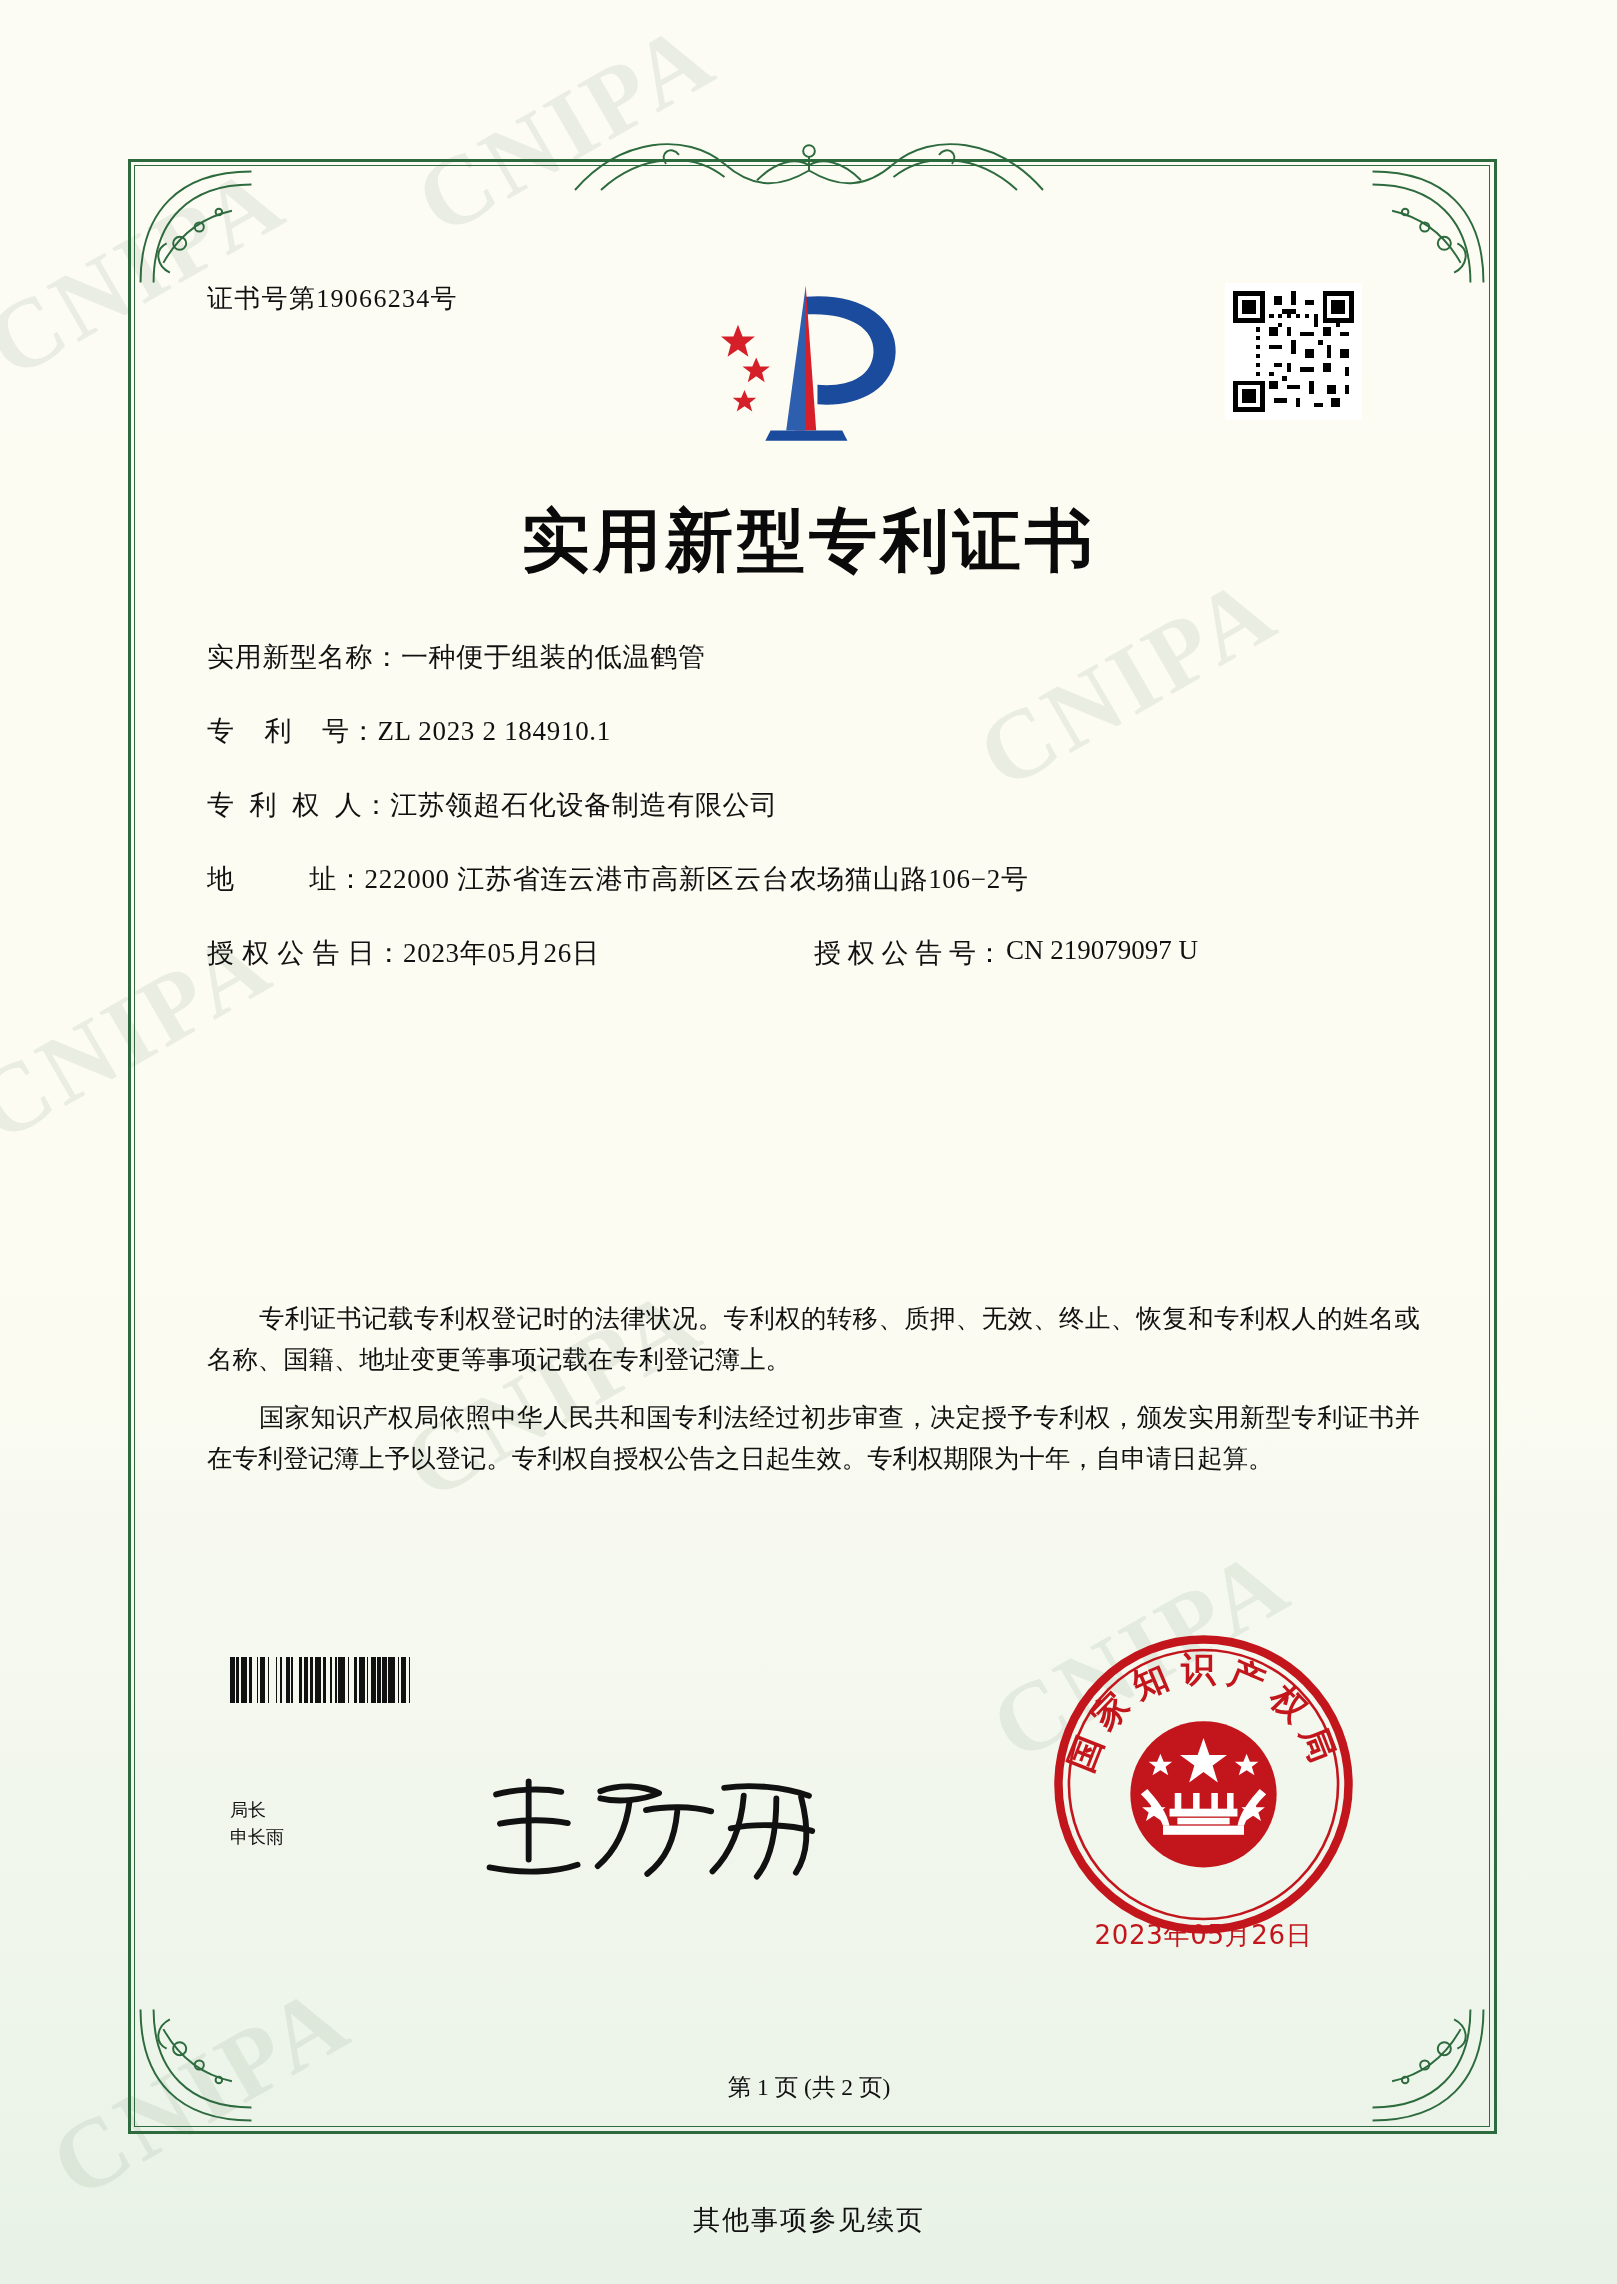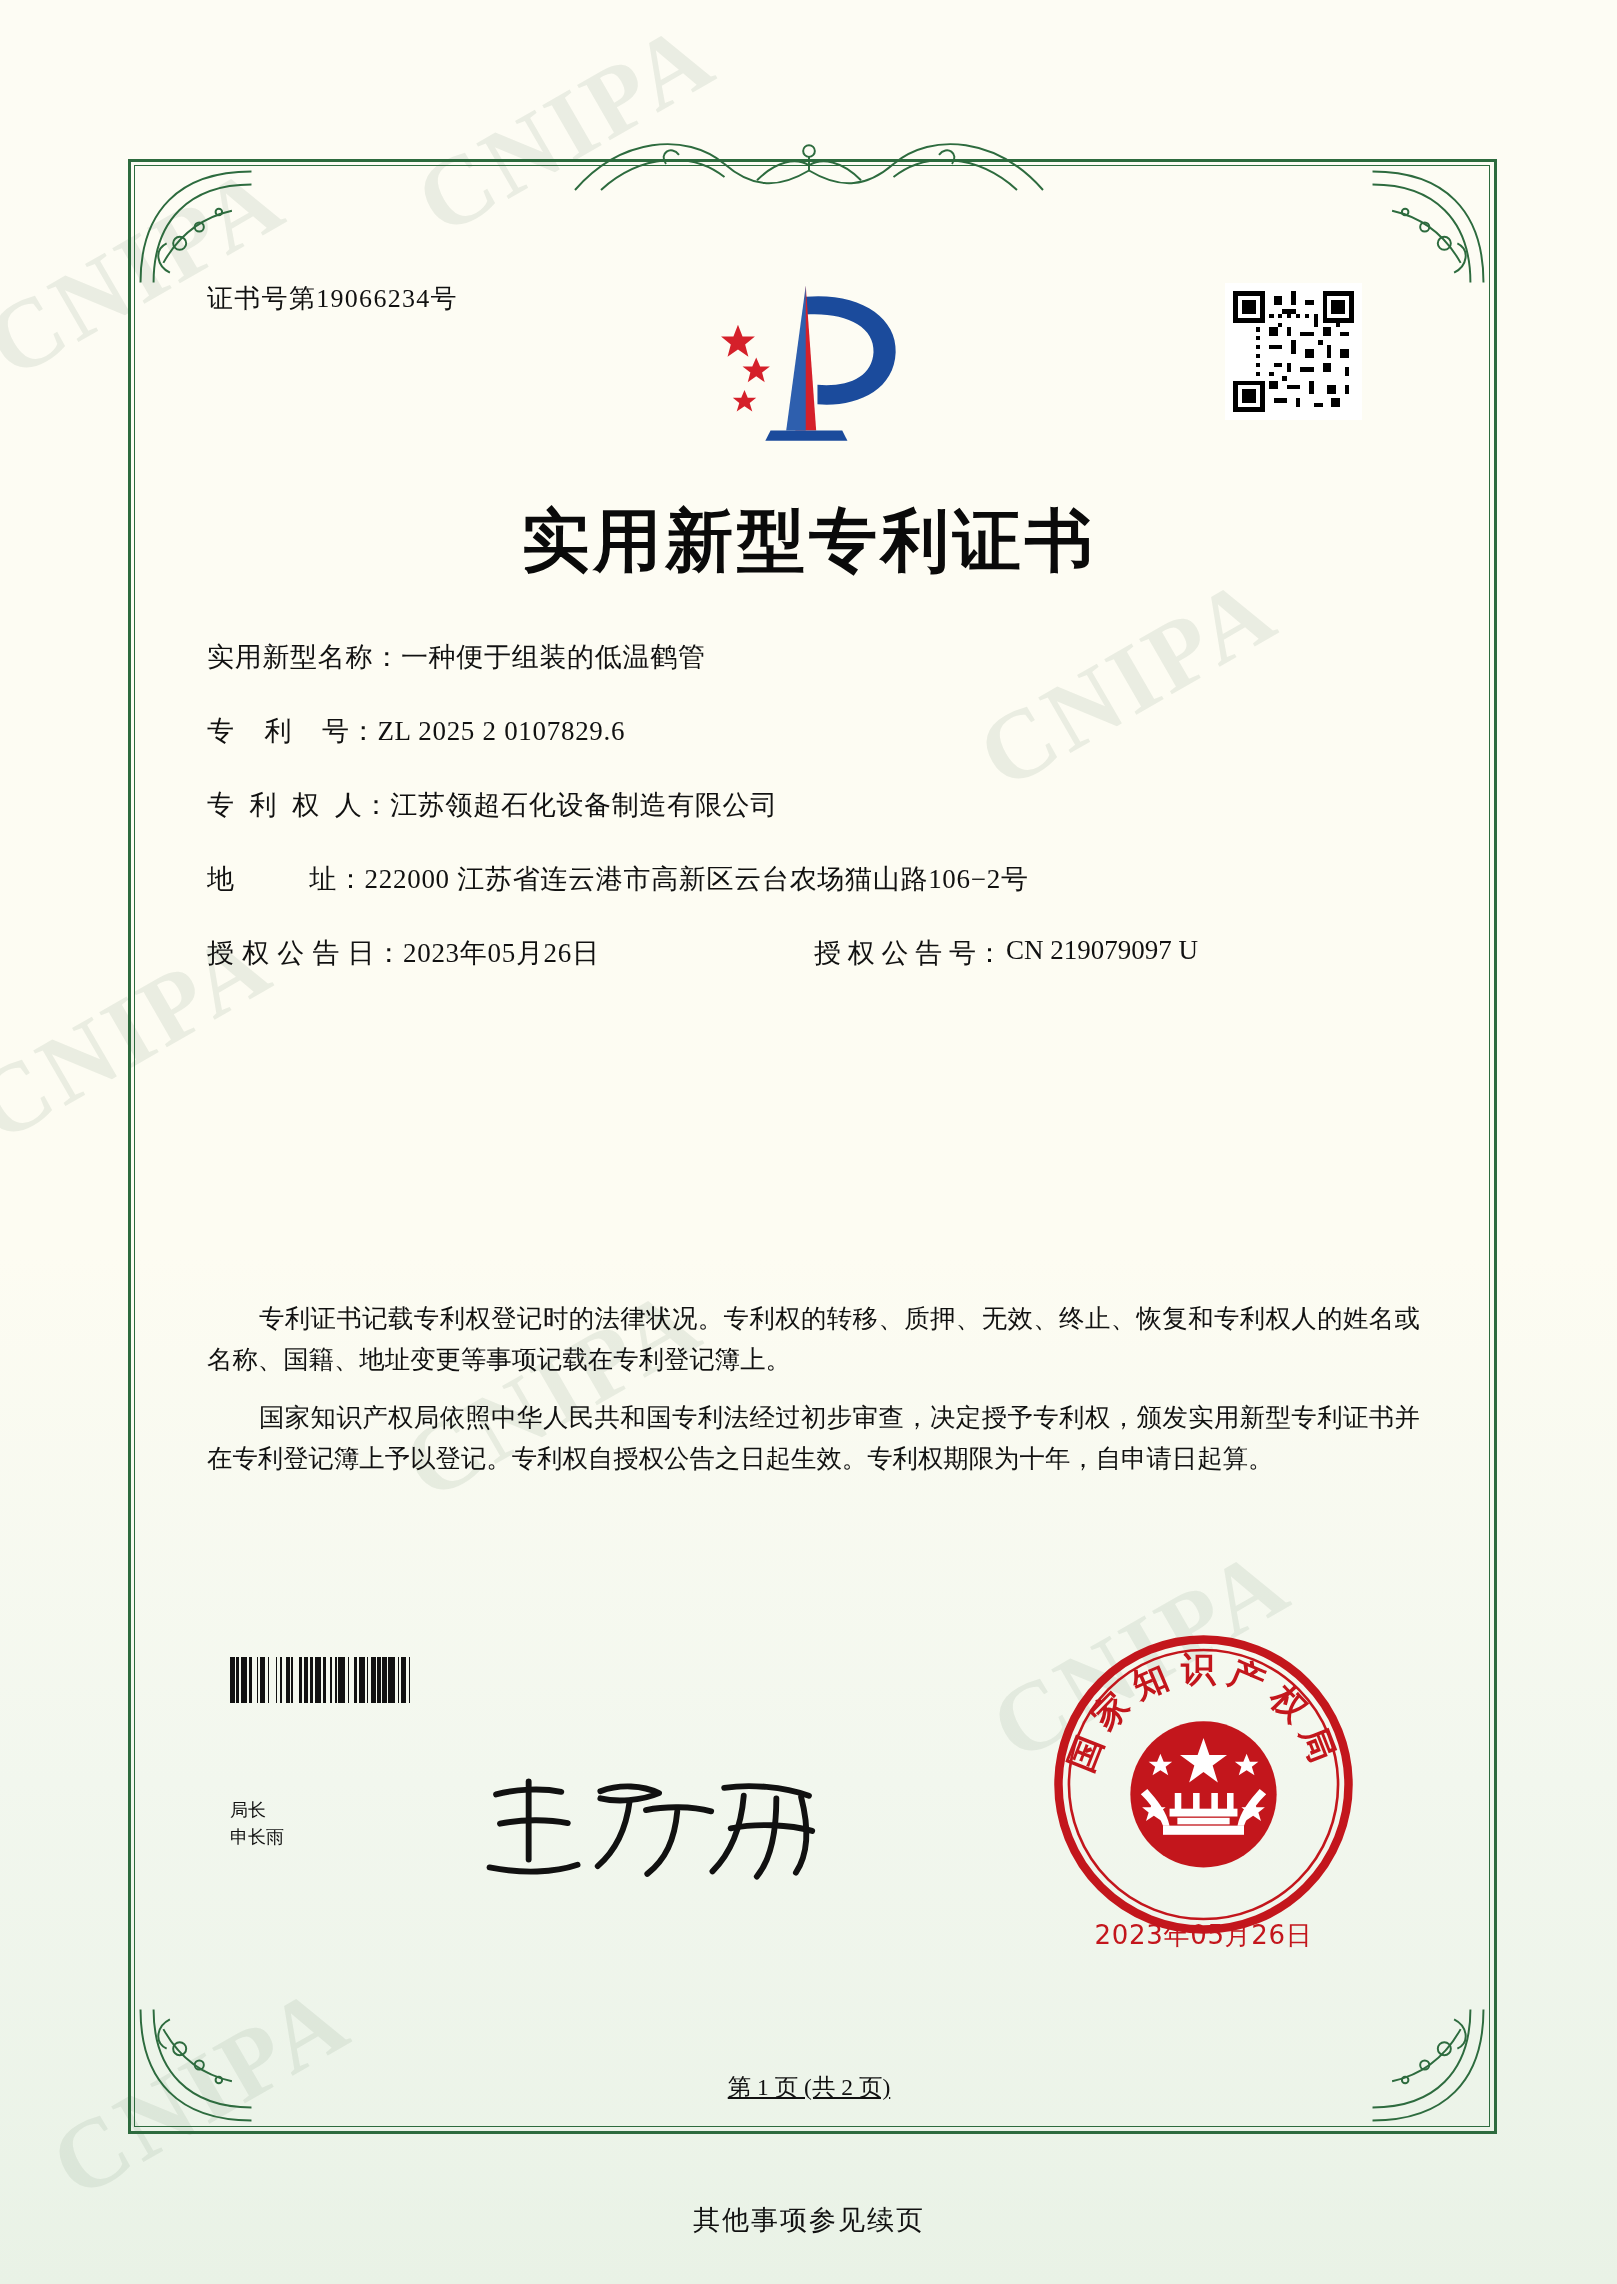--- a/index.html
+++ b/index.html
@@ -227,21 +227,20 @@
     font-family: "DejaVu Sans", "Liberation Sans", sans-serif;
   }
 
   .page-no {
     position: absolute;
     left: 0; right: 0;
     top: 2071px;
     text-align: center;
     font-size: 23.5px;
     color: #111;
-    text-decoration: underline;
   }
   .footer-note {
     position: absolute;
     left: 0; right: 0;
     top: 2202px;
     text-align: center;
     font-size: 27px;
     letter-spacing: 2px;
     color: #111;
   }
@@ -428,21 +427,21 @@
 
   <div class="title">实用新型专利证书</div>
 
   <div class="fields">
     <div class="field-row">
       <span class="field-label">实用新型名称：</span>
       <span class="field-value">一种便于组装的低温鹤管</span>
     </div>
     <div class="field-row">
       <span class="field-label">专    利    号：</span>
-      <span class="field-value">ZL 2025 2 0107829.6</span>
+      <span class="field-value">ZL 2023 2 184910.1</span>
     </div>
     <div class="field-row">
       <span class="field-label">专  利  权  人：</span>
       <span class="field-value">江苏领超石化设备制造有限公司</span>
     </div>
     <div class="field-row">
       <span class="field-label">地          址：</span>
       <span class="field-value">222000 江苏省连云港市高新区云台农场猫山路106−2号</span>
     </div>
     <div class="field-row row-two-col">

